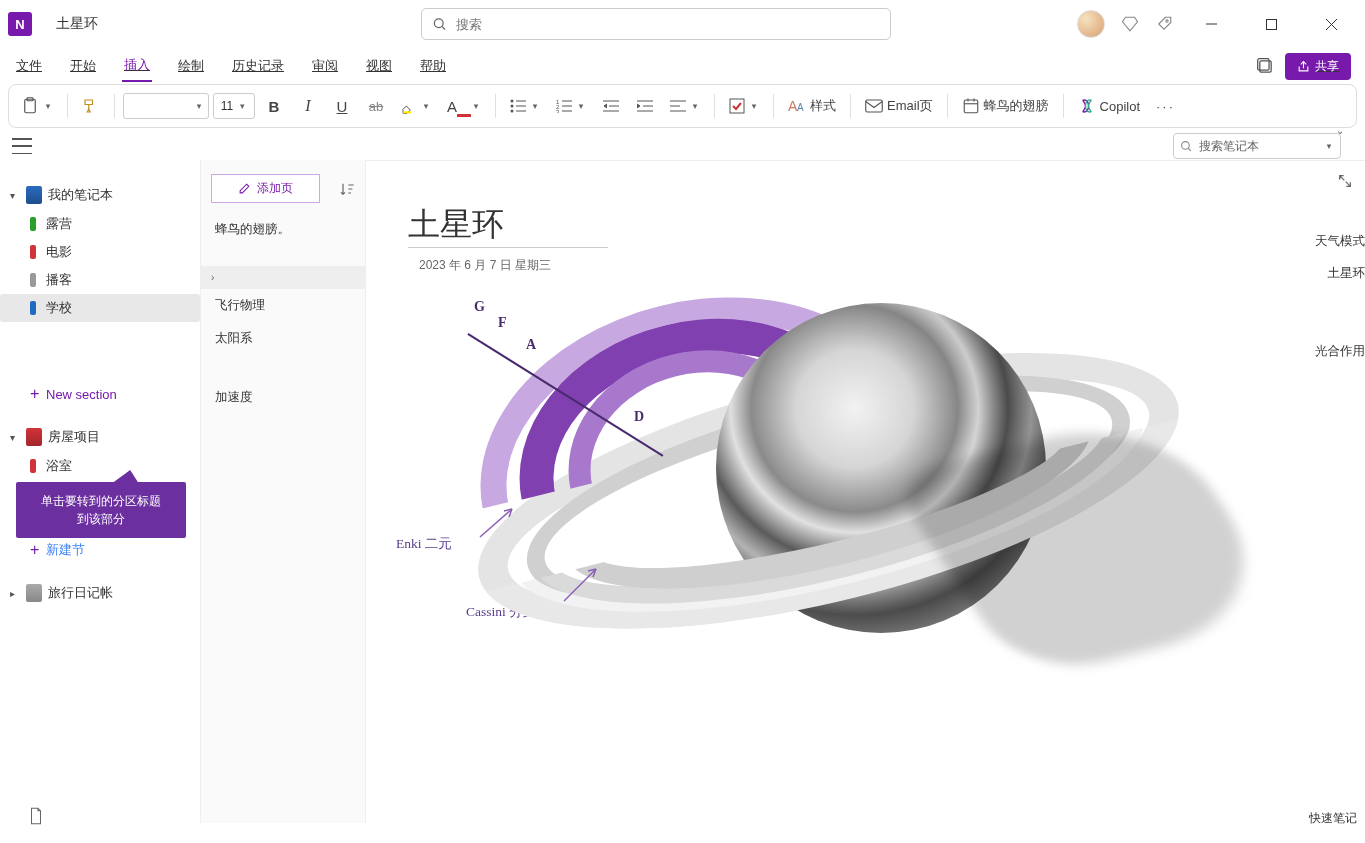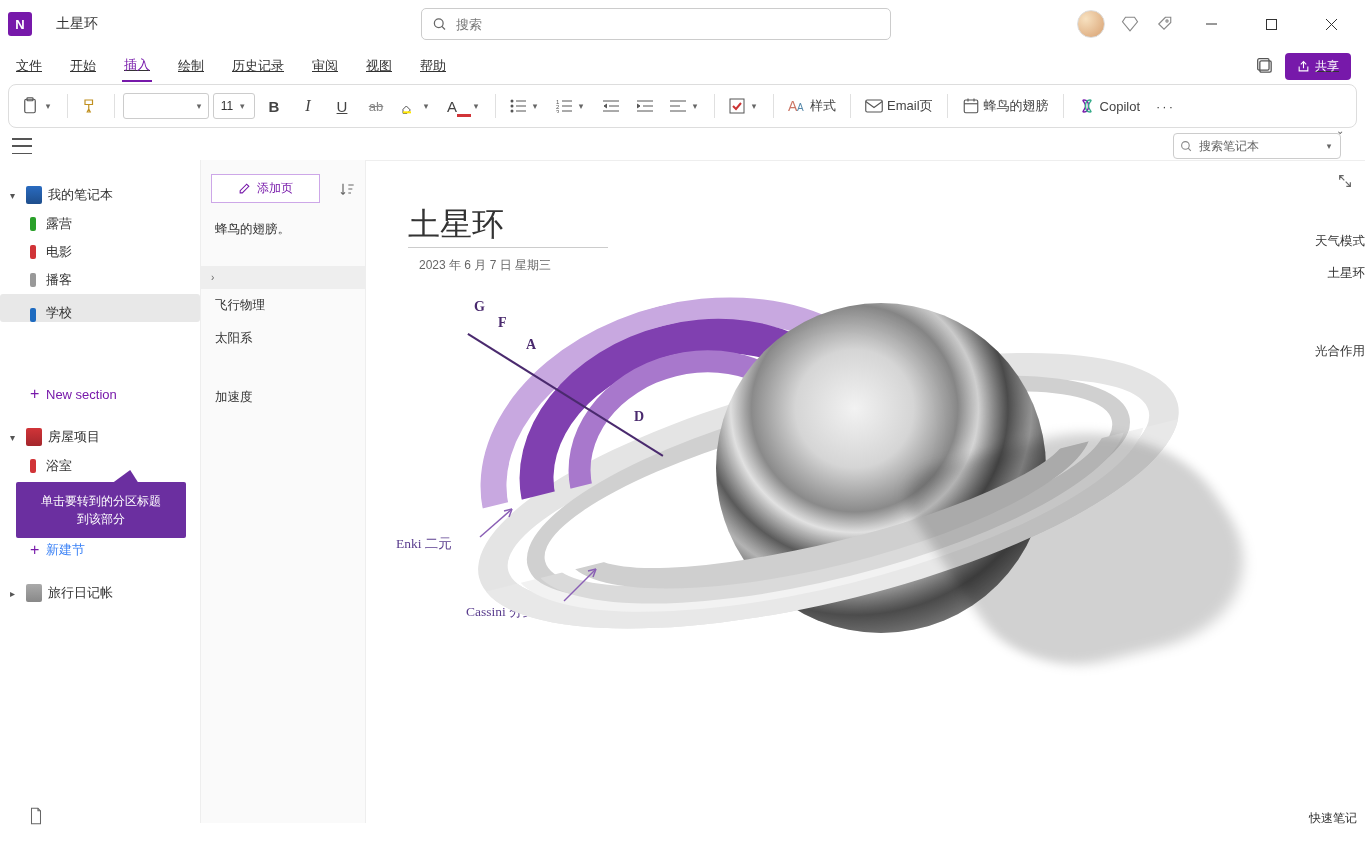--- a/index.html
+++ b/index.html
@@ -46,21 +46,21 @@
 
 
 .tree { width: 200px; padding-top: 20px; font-size: 13px; }
 .nb-row { display: flex; align-items: center; height: 30px; padding-left: 10px; gap: 6px; cursor: pointer; }
 .nb-caret { width: 10px; font-size: 10px; color: #555; }
 .nb-ico { width: 16px; height: 18px; border-radius: 2px; }
 .nb-ico.blue { background: linear-gradient(#2a6bc0,#1e4e8c); }
 .nb-ico.red { background: linear-gradient(#d13438,#a4262c); }
 .nb-ico.grey { background: linear-gradient(#aaa,#888); }
 .sec-row { display: flex; align-items: center; height: 28px; padding-left: 30px; gap: 10px; cursor: pointer; border-radius:3px; }
-.sec-row.sel { background: #e8e8e8; align-items: flex-end; }
+.sec-row.sel { background: #e8e8e8; }
 .sec-dot { width: 6px; height: 14px; border-radius: 2px; }
 .new-sec { color: #7719aa; }
 .plus { color: #7719aa; font-size: 16px; width: 6px; text-align:center; }
 .tooltip { position: absolute; left: 16px; top: 322px; width: 170px; background: #6b2fa0; color: #fff; font-size: 12px; padding: 10px 10px; border-radius: 2px; text-align: center; z-index: 5; line-height:1.5; }
 .tooltip::before { content: ""; position: absolute; top: -12px; left: 100px; border: 12px solid transparent; border-bottom-color: #6b2fa0; border-top: none; transform: skewX(-20deg); }
 
 
 .pages { width: 165px; border-left: 1px solid #eee; background:#fafafa; padding-top: 14px; }
 .addpage-row { display:flex; align-items:center; gap:10px; padding: 0 10px 10px 10px; }
 .addpage { border: 1px solid #cda7e8; color: #7719aa; border-radius: 0; padding: 5px 26px; font-size: 12px; display:flex; align-items:center; gap:6px; background:#fff; }

